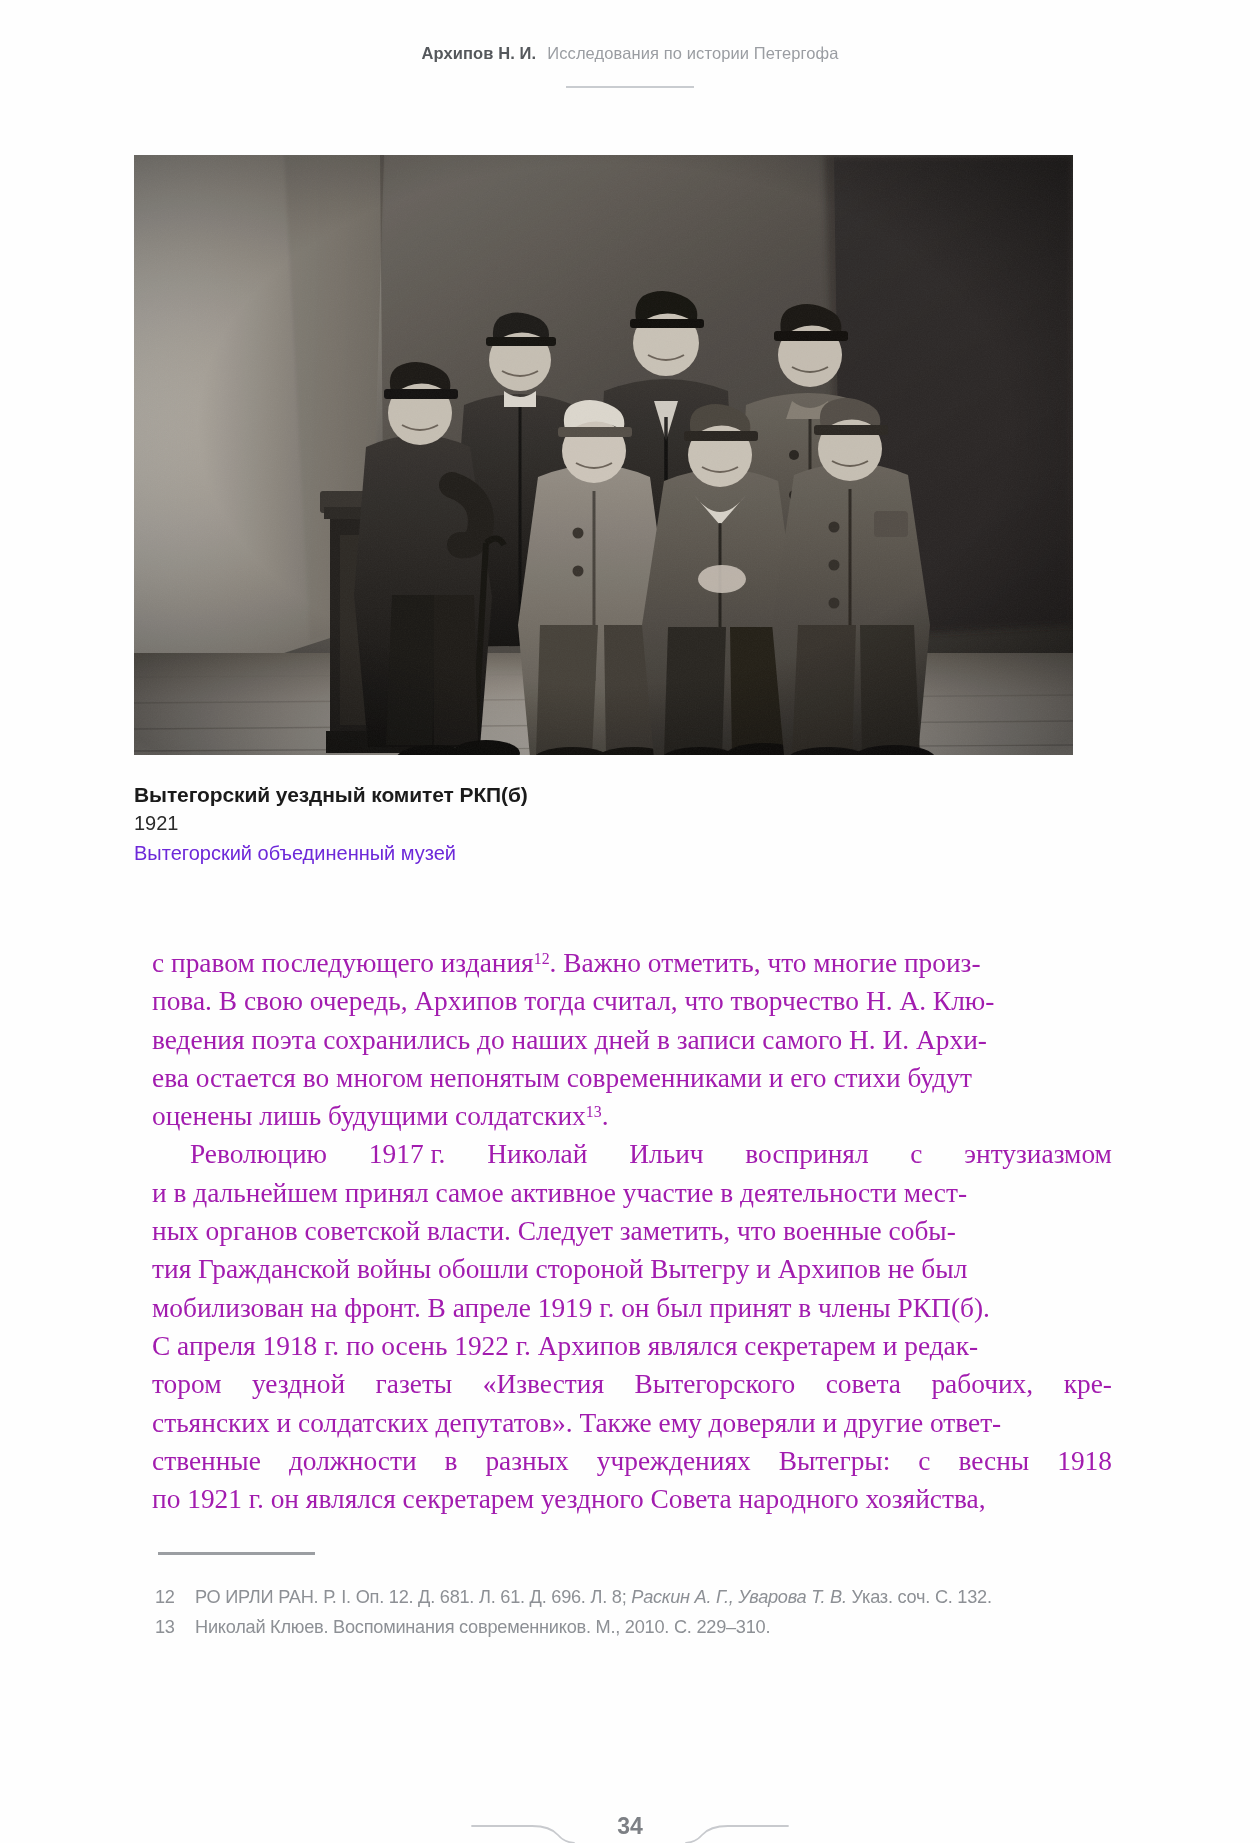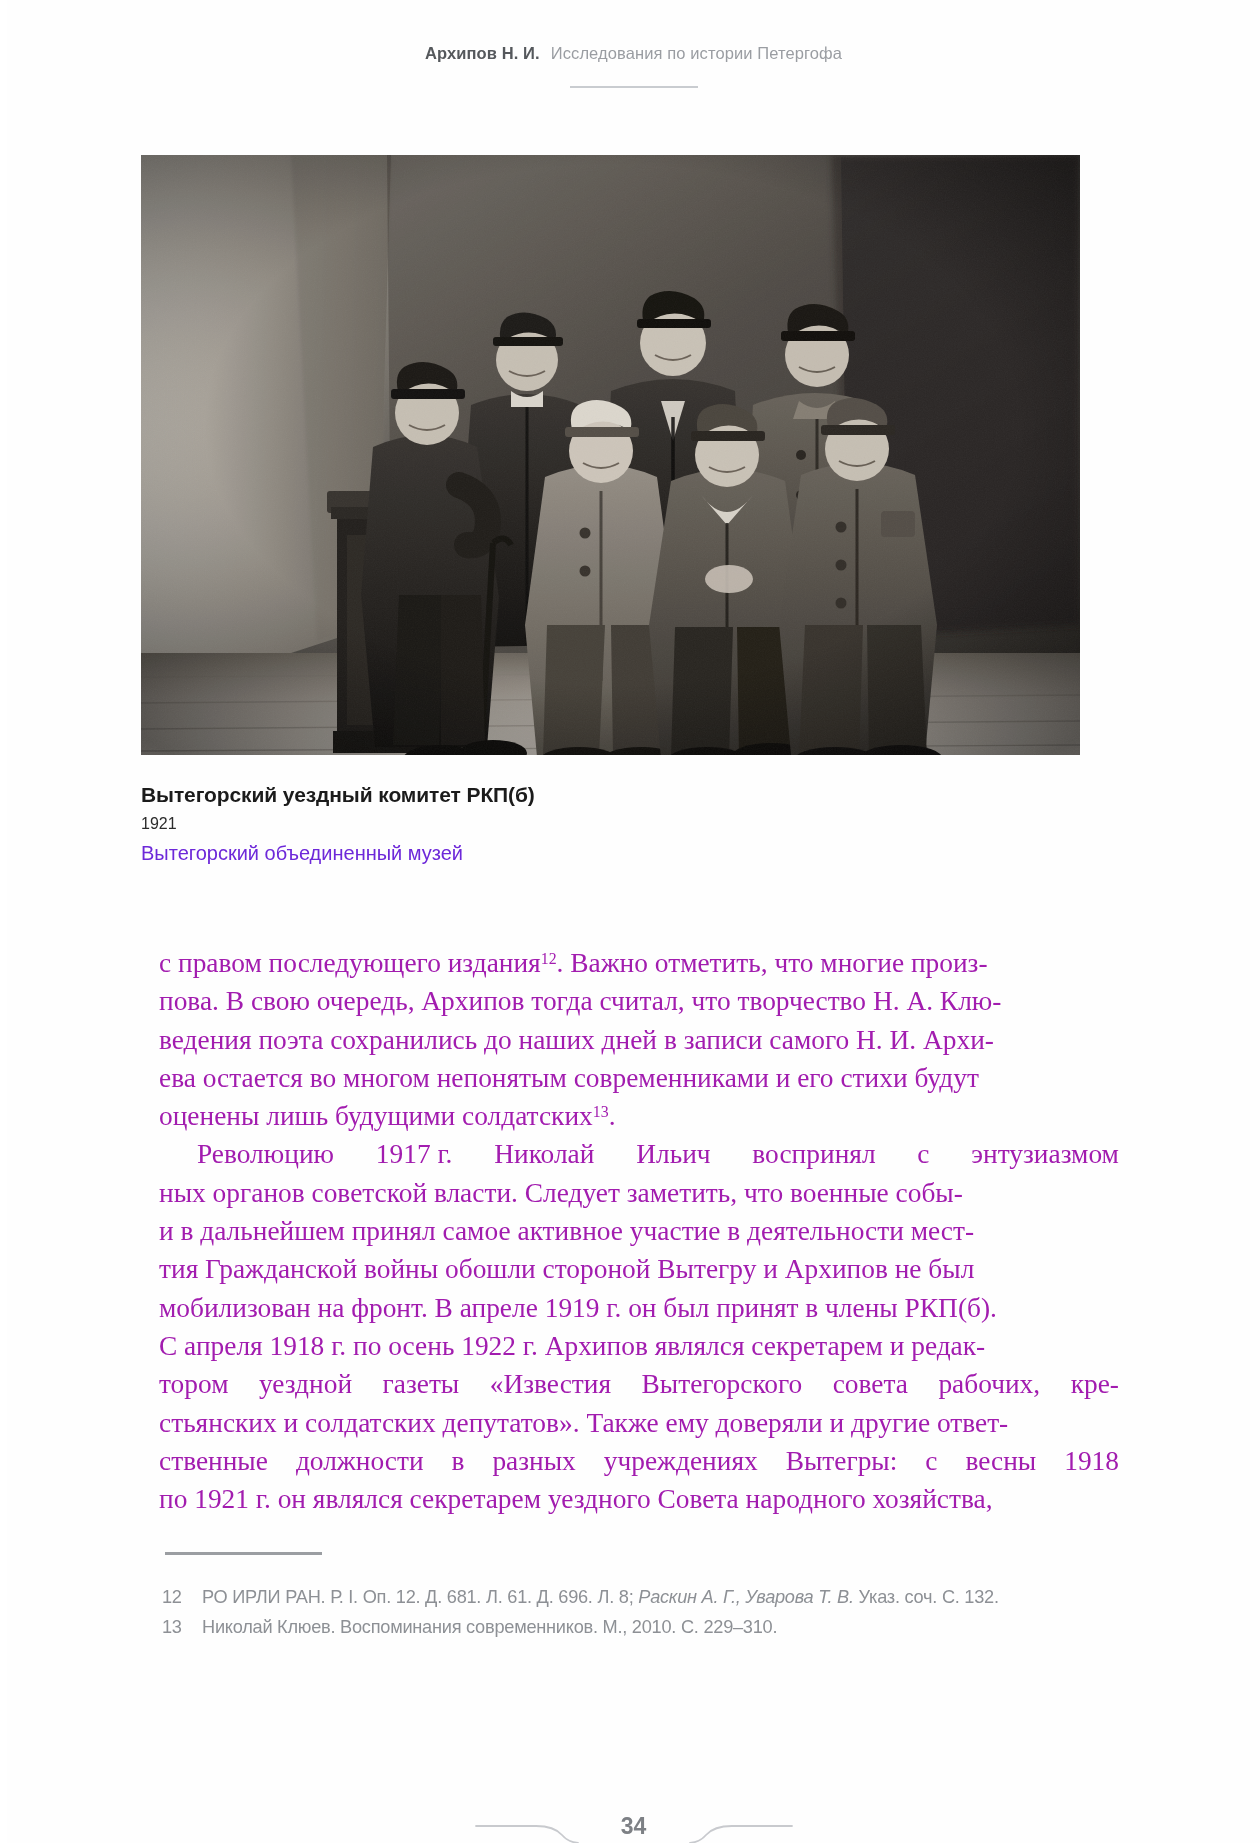--- a/index.html
+++ b/index.html
@@ -12,21 +12,20 @@
     height: 1843px;
     position: relative;
     font-family: "Liberation Serif", "DejaVu Serif", serif;
     overflow: hidden;
   }
 
   .page {
     position: absolute;
     inset: 0;
     background: #fefefe;
-    margin-left: 7px;
   }
 
   
   .runhead {
     position: absolute;
     top: 44px;
     left: 0;
     right: 0;
     text-align: center;
     font-family: "Liberation Sans", "DejaVu Sans", sans-serif;
@@ -78,21 +77,21 @@
   }
   .caption .cap-title {
     font-family: "Liberation Sans", "DejaVu Sans", sans-serif;
     font-weight: bold;
     font-size: 21px;
     line-height: 29px;
     letter-spacing: -0.1px;
   }
   .caption .cap-year {
     font-family: "Liberation Sans", "DejaVu Sans", sans-serif;
-    font-size: 16px;
+    font-size: 20px;
     line-height: 29px;
     color: #2b2b2b;
   }
   .caption .cap-source {
     font-family: "Liberation Sans", "DejaVu Sans", sans-serif;
     font-size: 20px;
     line-height: 30px;
     color: #6d28d9;
   }
 
@@ -410,22 +409,22 @@
     <p>
       <span class="ln j" style="padding-left:38px">
         <span>Революцию</span>
         <span>1917 г.</span>
         <span>Николай</span>
         <span>Ильич</span>
         <span>воспринял</span>
         <span>с</span>
         <span>энтузиазмом</span>
       </span>
+      <span class="ln">и в дальнейшем принял самое активное участие в деятельности мест-</span>
       <span class="ln">ных органов советской власти. Следует заметить, что военные собы-</span>
-      <span class="ln">и в дальнейшем принял самое активное участие в деятельности мест-</span>
       <span class="ln">тия Гражданской войны обошли стороной Вытегру и Архипов не был</span>
       <span class="ln">мобилизован на фронт. В апреле 1919 г. он был принят в члены РКП(б).</span>
       <span class="ln">С апреля 1918 г. по осень 1922 г. Архипов являлся секретарем и редак-</span>
       <span class="ln j">
         <span>тором</span>
         <span>уездной</span>
         <span>газеты</span>
         <span>«Известия</span>
         <span>Вытегорского</span>
         <span>совета</span>

